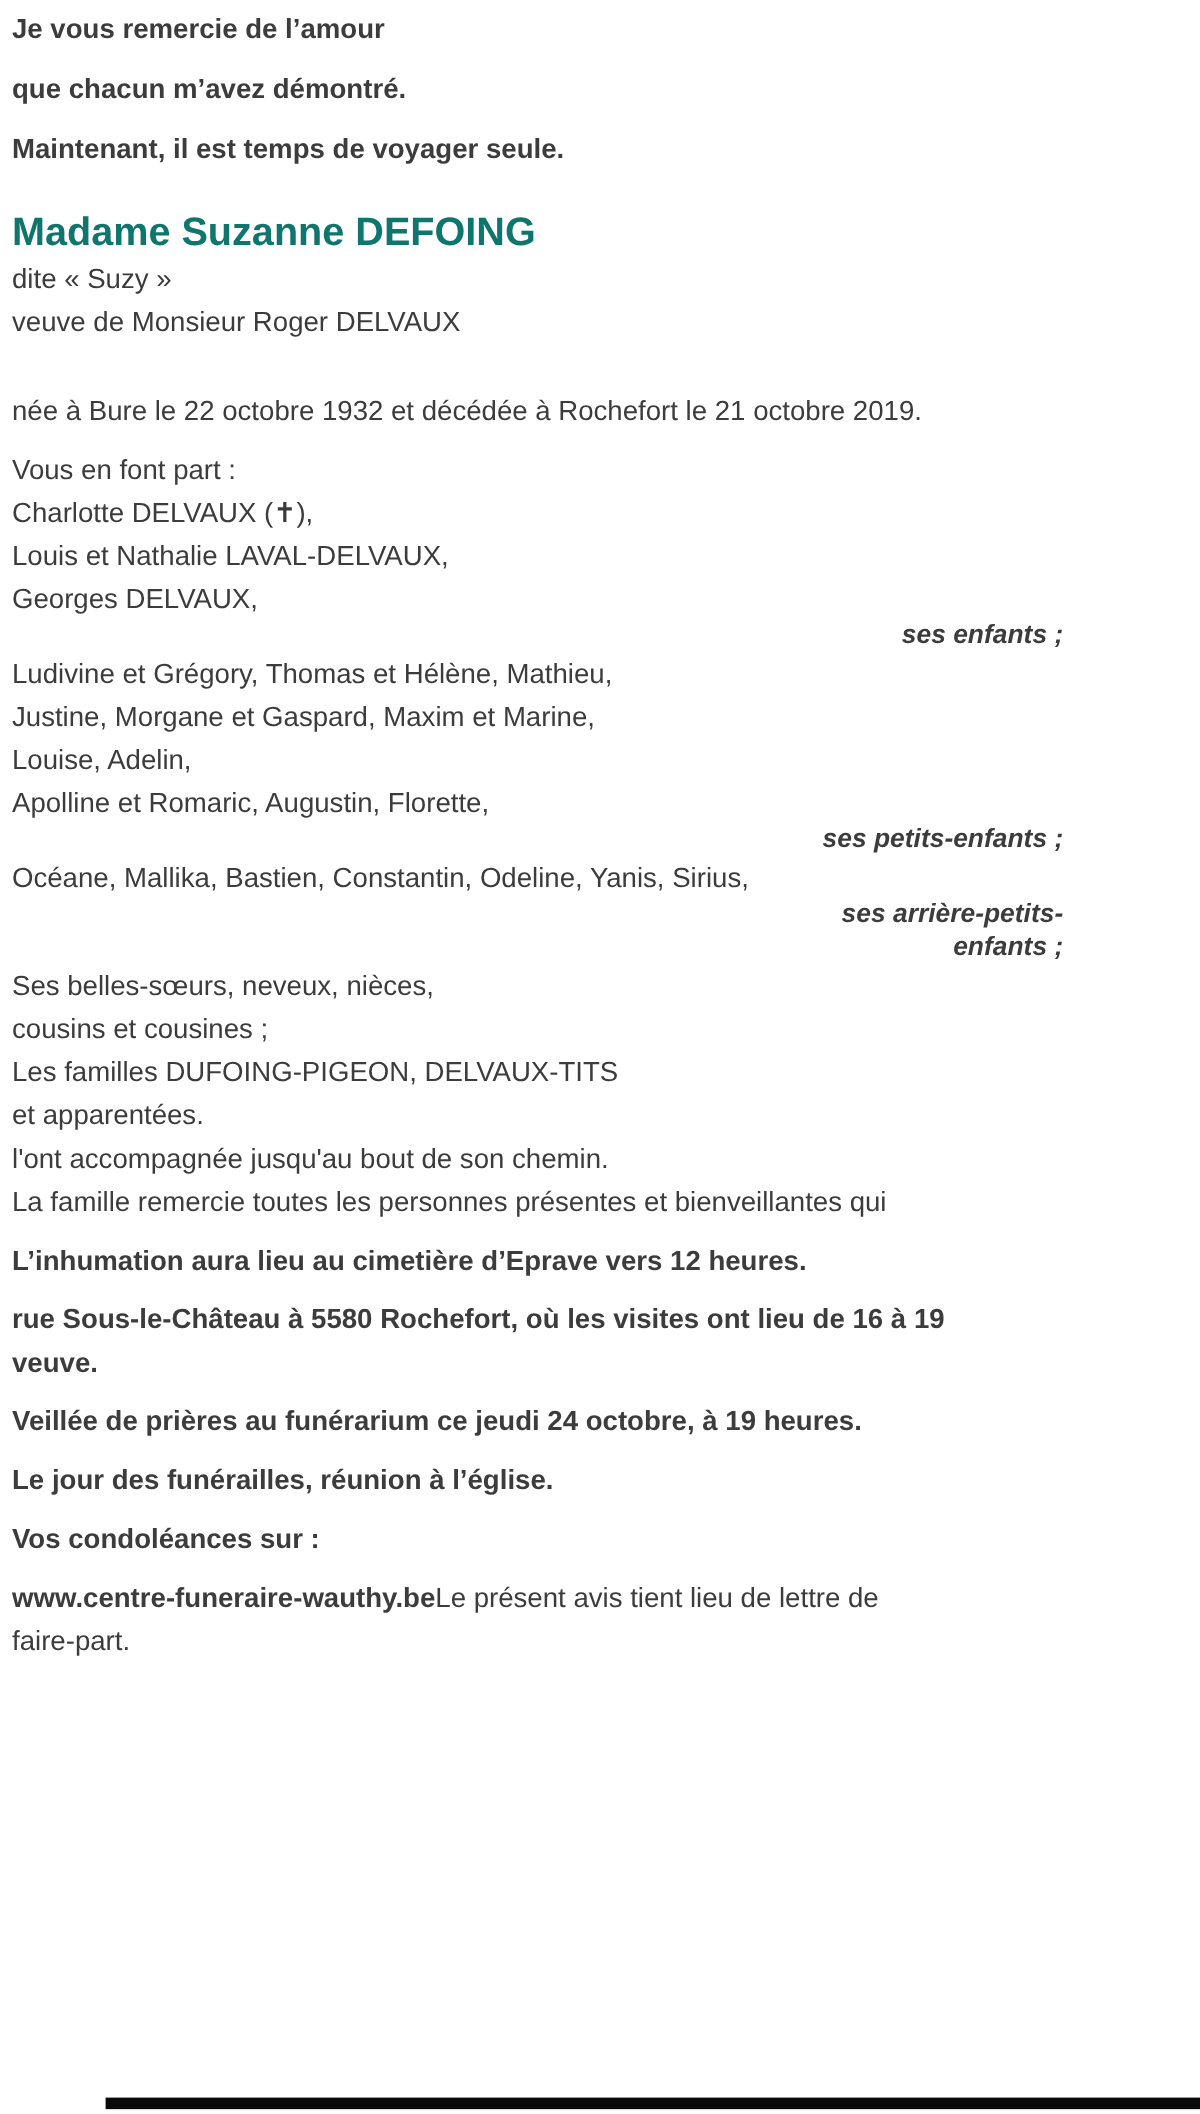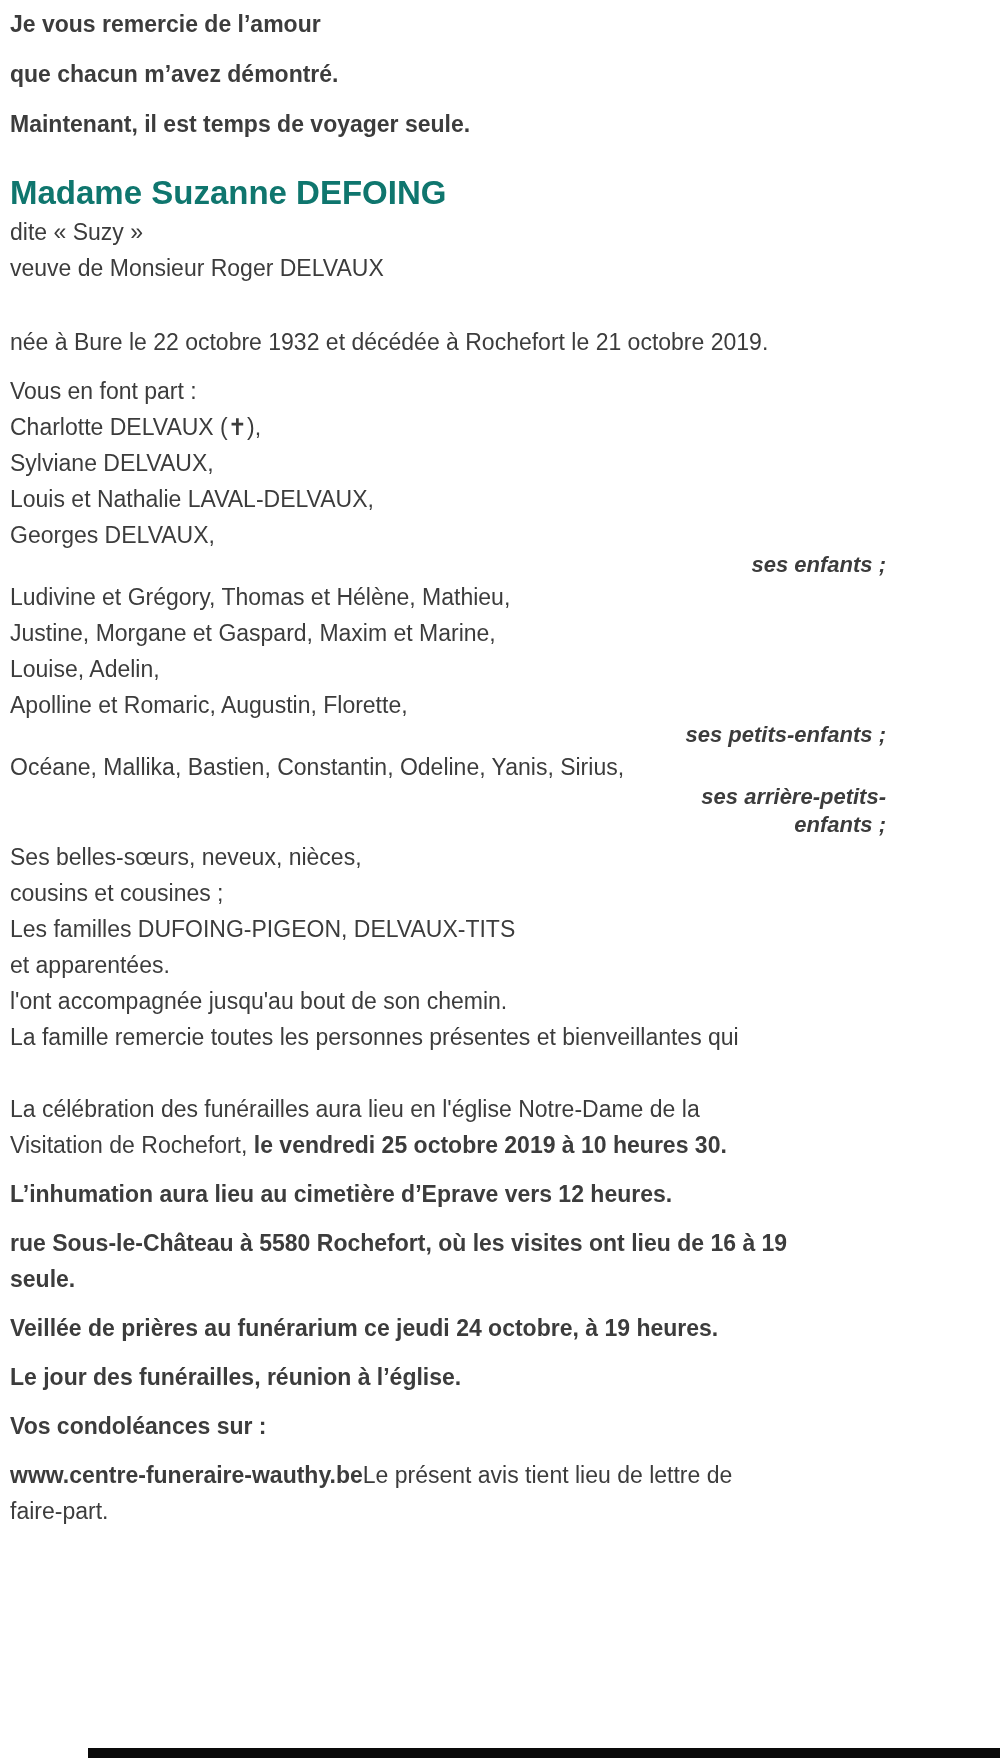--- a/index.html
+++ b/index.html
@@ -70,21 +70,20 @@
     <h1 class="name">Madame Suzanne DEFOING</h1>
     <div class="txt">dite « Suzy »</div>
     <div class="txt">veuve de Monsieur Roger DELVAUX</div>
 
     <div class="txt gap-top">née à Bure le 22 octobre 1932 et décédée à Rochefort le 21 octobre 2019.</div>
 
     <div class="txt para">Vous en font part :</div>
 
     <div>
       <div class="txt">Charlotte DELVAUX (✝),</div>
-      <div class="txt">Sylviane DELVAUX,</div>
       <div class="txt">Louis et Nathalie LAVAL-DELVAUX,</div>
       <div class="txt">Georges DELVAUX,</div>
     </div>
     <div class="rlabel">ses enfants ;</div>
 
     <div>
       <div class="txt">Ludivine et Grégory, Thomas et Hélène, Mathieu,</div>
       <div class="txt">Justine, Morgane et Gaspard, Maxim et Marine,</div>
       <div class="txt">Louise, Adelin,</div>
       <div class="txt">Apolline et Romaric, Augustin, Florette,</div>
@@ -99,30 +98,26 @@
       <div class="txt">cousins et cousines ;</div>
       <div class="txt">Les familles DUFOING-PIGEON, DELVAUX-TITS</div>
       <div class="txt">et apparentées.</div>
     </div>
 
     <div>
       <div class="txt">l'ont accompagnée jusqu'au bout de son chemin.</div>
       <div class="txt">La famille remercie toutes les personnes présentes et bienveillantes qui</div>
     </div>
 
-    <div class="gap-top-lg">
-      <div class="txt">La célébration des funérailles aura lieu en l'église Notre-Dame de la</div>
-      <div class="txt"><span>Visitation de Rochefort, </span><span class="bold">le vendredi 25 octobre 2019 à 10 heures 30.</span></div>
-    </div>
 
     <div class="txt bold para">L’inhumation aura lieu au cimetière d’Eprave vers 12 heures.</div>
 
     <div class="para">
       <div class="txt bold">rue Sous-le-Château à 5580 Rochefort, où les visites ont lieu de 16 à 19</div>
-      <div class="txt bold">seule.</div>
+      <div class="txt bold">veuve.</div>
     </div>
 
     <div class="txt bold para">Veillée de prières au funérarium ce jeudi 24 octobre, à 19 heures.</div>
 
     <div class="txt bold para">Le jour des funérailles, réunion à l’église.</div>
 
     <div class="txt bold para">Vos condoléances sur :</div>
 
     <div class="txt para"><span class="bold website">www.centre-funeraire-wauthy.be</span><span>Le présent avis tient lieu de lettre de</span></div>
     <div class="txt">faire-part.</div>

